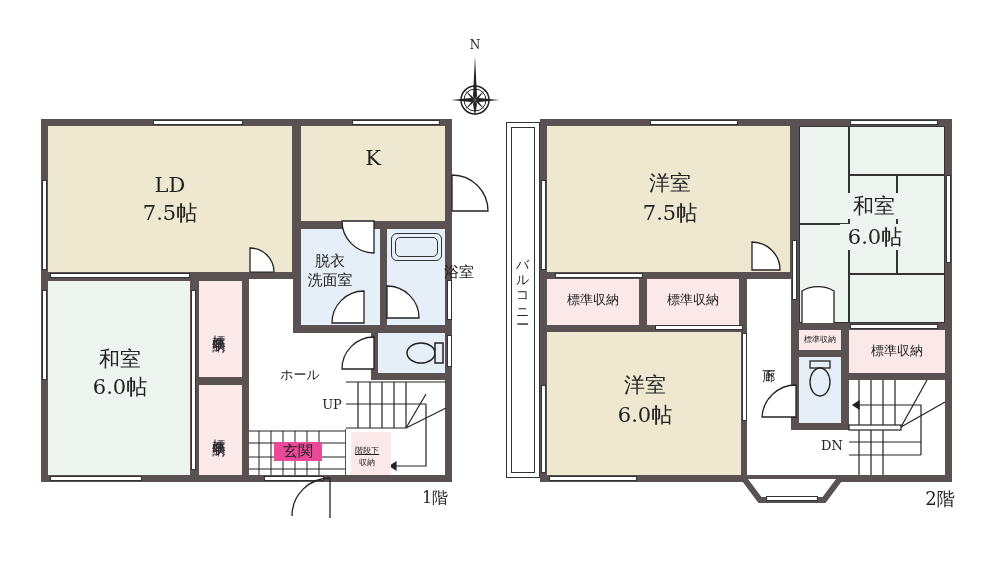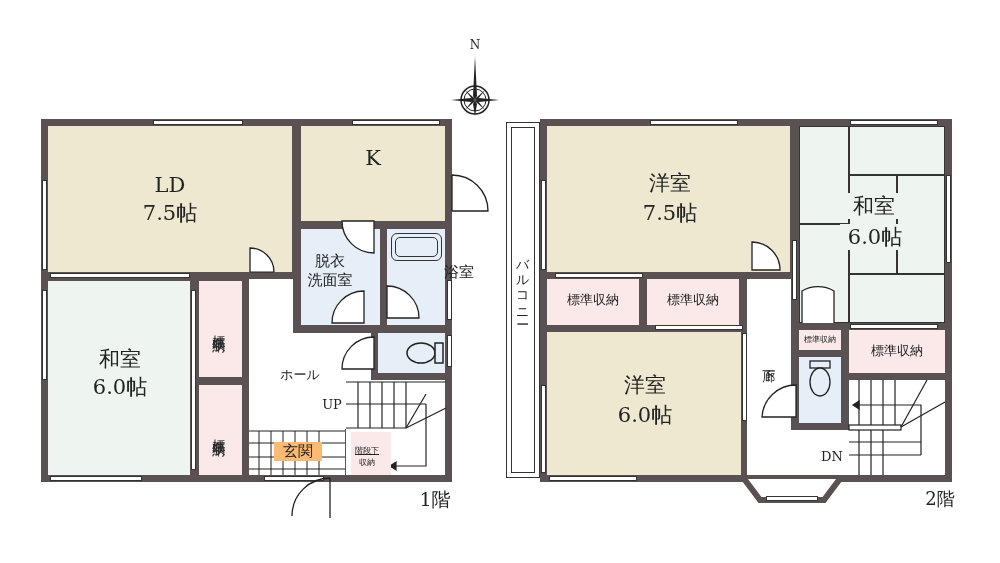--- a/index.html
+++ b/index.html
@@ -110,21 +110,21 @@
       <line x1="0" y1="28" x2="96" y2="28"></line>
       <line x1="0" y1="40" x2="96" y2="40"></line>
       <line x1="10" y1="2" x2="10" y2="46"></line>
       <line x1="22" y1="2" x2="22" y2="46"></line>
       <line x1="34" y1="2" x2="34" y2="46"></line>
       <line x1="46" y1="2" x2="46" y2="46"></line>
       <line x1="58" y1="2" x2="58" y2="46"></line>
       <line x1="70" y1="2" x2="70" y2="46"></line>
     </g>
   </svg>
-  <div class="lbl mid" style="left:274px;top:442px;width:48px;background:#fdba74;">玄関</div>
+  <div class="lbl mid" style="left:274px;top:442px;width:48px;background:#ec4899;">玄関</div>
 
   <div class="room pink" style="left:351px;top:432px;width:40px;height:43px;"></div>
   <div class="lbl tiny" style="left:352px;top:446px;width:30px;text-decoration:underline;">階段下</div>
   <div class="lbl tiny" style="left:352px;top:458px;width:30px;">収納</div>
 
   <div class="win" style="left:153px;top:120px;width:90px;height:5px;"></div>
   <div class="win" style="left:352px;top:120px;width:88px;height:5px;"></div>
   <div class="win" style="left:42px;top:180px;width:5px;height:90px;"></div>
   <div class="win" style="left:42px;top:290px;width:5px;height:90px;"></div>
   <div class="win" style="left:50px;top:273px;width:140px;height:5px;"></div>
@@ -150,21 +150,21 @@
   <svg width="40" height="40" style="left:385px;top:282px;" viewBox="0 0 40 40">
       <path d="M2,36 L2,4 A32,32 0 0,1 34,36 Z" fill="#fff" stroke="#222" stroke-width="1.3"></path>
     </svg>
   <svg width="40" height="40" style="left:338px;top:333px;" viewBox="0 0 40 40">
       <path d="M36,36 L36,4 A32,32 0 0,0 4,36 Z" fill="#fff" stroke="#222" stroke-width="1.3"></path>
     </svg>
   <svg width="50" height="40" style="left:290px;top:478px;" viewBox="0 0 50 40">
       <path d="M40,0 L40,40 M40,0 A38,38 0 0,0 2,38" fill="none" stroke="#222" stroke-width="1.3"></path>
     </svg>
 
-  <div class="lbl big" style="left:410px;top:488px;width:50px;font-size:19px;">1階</div>
+  <div class="lbl big" style="left:410px;top:488px;width:50px;font-size:16px;">1階</div>
 </div>
 
 <div class="abs" style="left:500px;top:0;width:500px;height:563px;">
 
   <div class="abs" style="left:6px;top:122px;width:34px;height:356px;border:1.5px solid #333;background:#fff;"></div>
   <div class="abs" style="left:11px;top:127px;width:24px;height:346px;border:1px solid #333;"></div>
   <div class="lbl small vert" style="left:14px;top:245px;height:80px;">バルコニー</div>
 
   <div class="abs wall" style="left:40px;top:119px;width:412px;height:363px;"></div>
 
@@ -218,21 +218,21 @@
       <line x1="52" y1="47" x2="96" y2="22"></line>
       <line x1="10" y1="50" x2="10" y2="95"></line>
       <line x1="22" y1="50" x2="22" y2="95"></line>
       <line x1="34" y1="50" x2="34" y2="95"></line>
       <line x1="0" y1="62" x2="72" y2="62"></line>
       <line x1="0" y1="75" x2="72" y2="75"></line>
       <polyline points="4,25 72,25 72,75"></polyline>
       <polygon points="4,25 10,21 10,29" fill="#222"></polygon>
     </g>
   </svg>
-  <div class="lbl small" style="left:315px;top:449px;width:34px;">DN</div>
+  <div class="lbl small" style="left:315px;top:438px;width:34px;">DN</div>
 
   <div class="room beige" style="left:47px;top:332px;width:194px;height:143px;"></div>
   <div class="lbl big" style="left:90px;top:372px;width:110px;">洋室</div>
   <div class="lbl big" style="left:90px;top:402px;width:110px;">6.0帖</div>
 
   <div class="win" style="left:150px;top:120px;width:88px;height:5px;"></div>
   <div class="win" style="left:350px;top:120px;width:88px;height:5px;"></div>
   <div class="win" style="left:41px;top:180px;width:5px;height:90px;"></div>
   <div class="win" style="left:446px;top:175px;width:5px;height:88px;"></div>
   <div class="win" style="left:55px;top:273px;width:88px;height:5px;"></div>

